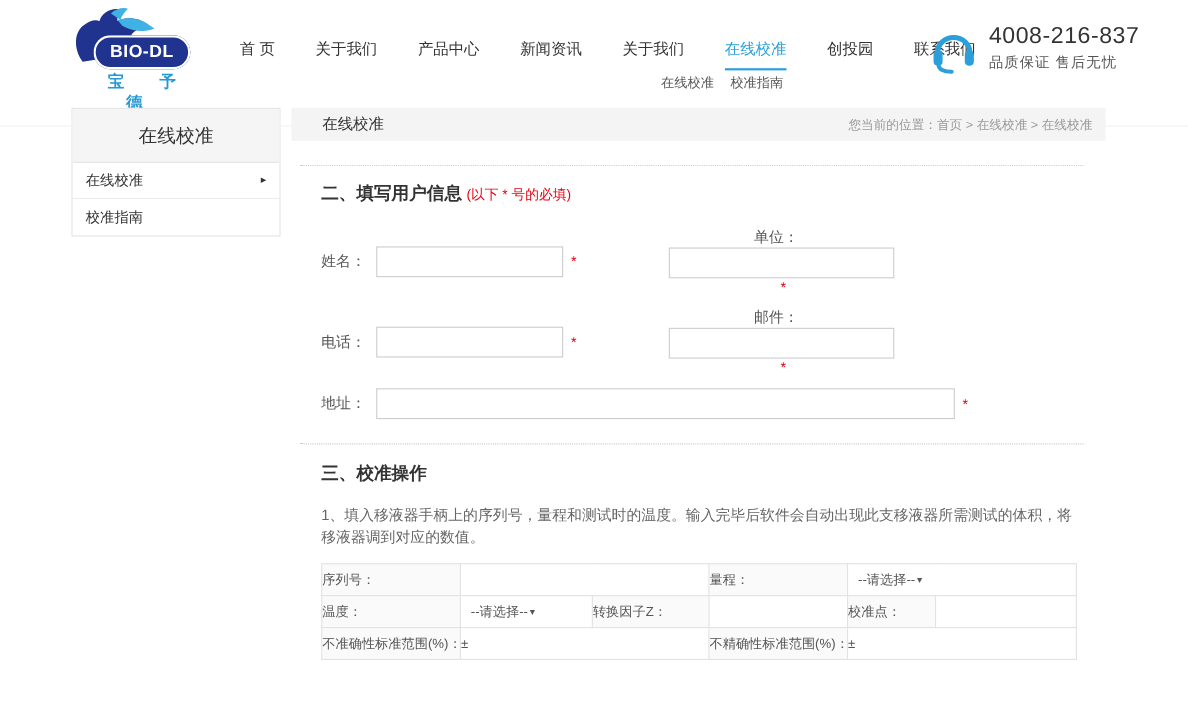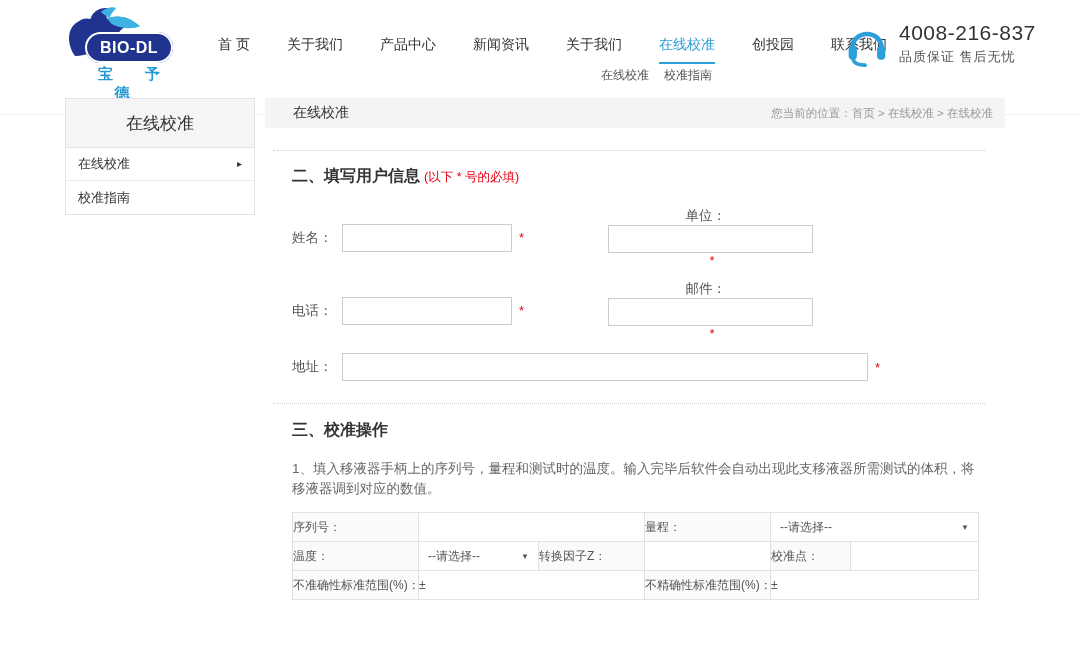--- a/index.html
+++ b/index.html
@@ -66,21 +66,21 @@
   .g2 { margin-left:80px;flex-direction:column; }
 
   .s3 { margin-top:16px; }
   .step { margin-top:18px; font-size:13.5px; color:#666; line-height:20px; }
   table.cal { margin-top:13px; width:686px; border-collapse:collapse; table-layout:fixed;
     font-size:12px; color:#555; }
   table.cal td { border:1px solid #e2e2e2; height:29px; padding:0; }
   td.lbl { background:#fafafa; padding-right:6px; white-space:nowrap; overflow:hidden; }
   td.in { background:#fff; }
   td.in input { width:100%; height:27px; border:0; outline:none; padding:0 6px; font-size:12px; background:transparent; }
-  .selbox { display:flex; justify-content:space-between; align-items:center; padding:0 9px; cursor:pointer; height:27px; }
+  .selbox { display:flex; align-items:center; padding:0 9px; cursor:pointer; height:27px; }
   .caret { font-size:8px; color:#555; }
   td.pm { background:#fff; padding-left:6px; text-align:left; }
 </style>
 </head>
 <body>
 
 <div id="header">
   <div id="logo">
     <svg class="dolphin" width="86" height="52" viewBox="0 0 100 60">
       <path d="M14 58 C4 44 5 26 16 19 C21 15 27 13 32 15 C34 6 45 0 55 3 C52 7 50 11 51 15 C63 9 80 13 86 23 C77 21 70 24 66 29 C62 45 42 55 14 58 Z" fill="#20338f"></path>

